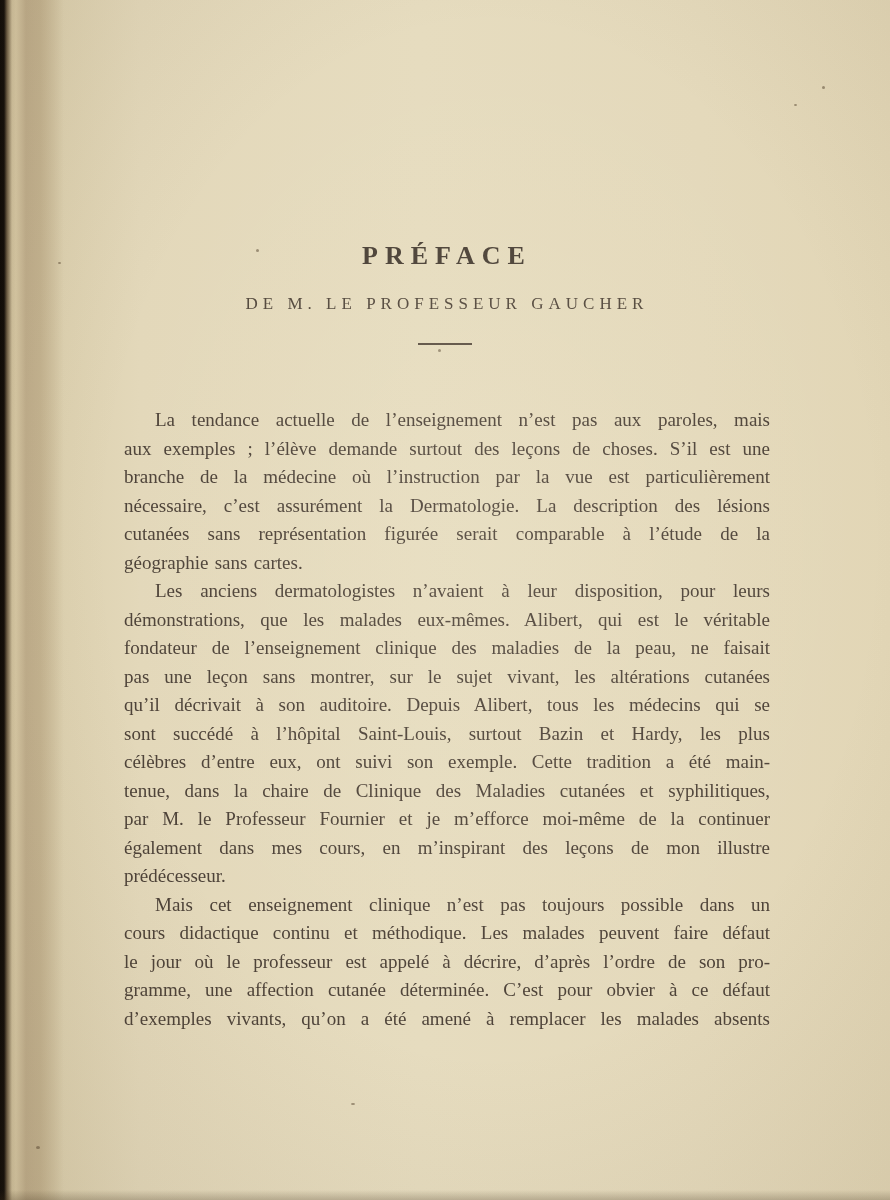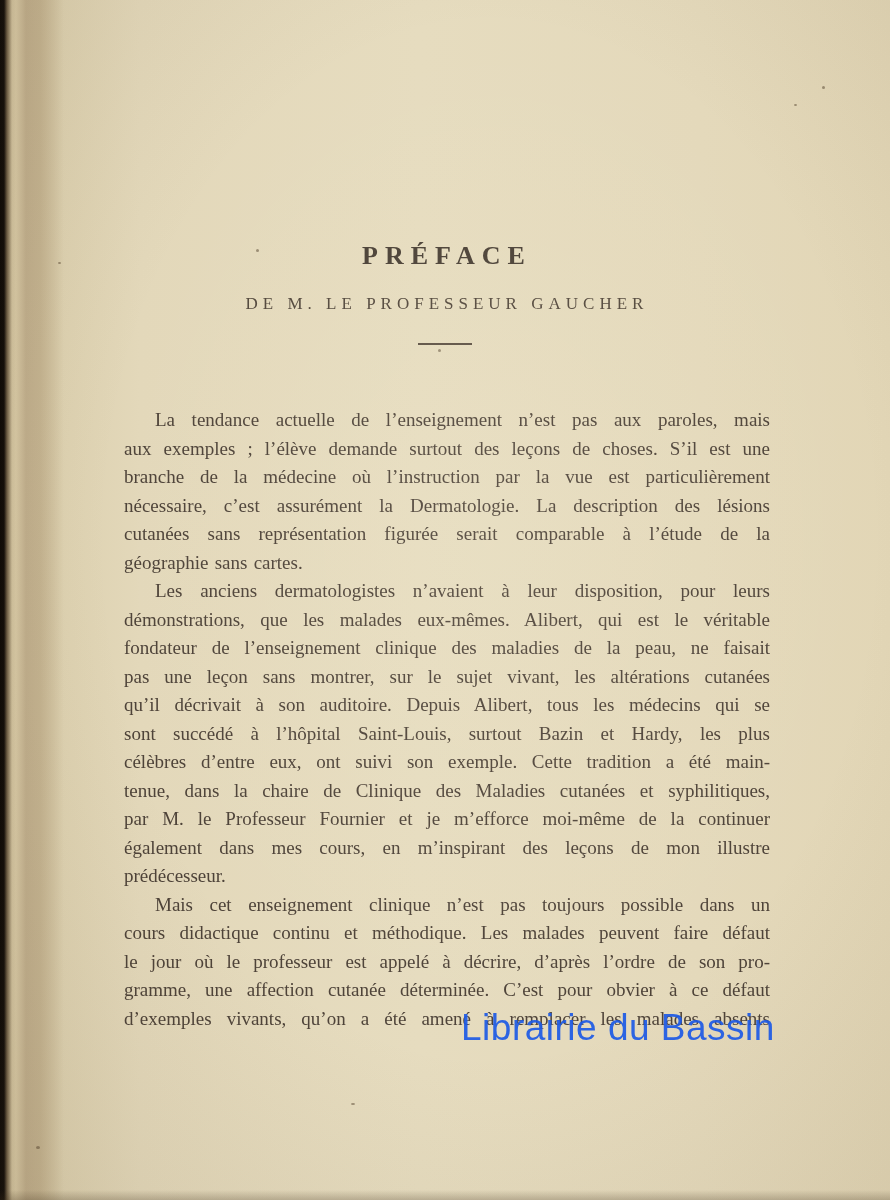--- a/index.html
+++ b/index.html
@@ -84,21 +84,20 @@
       <div class="line just">par M. le Professeur Fournier et je m’efforce moi-même de la continuer</div>
       <div class="line just">également dans mes cours, en m’inspirant des leçons de mon illustre</div>
       <div class="line">prédécesseur.</div>
       <div class="line indent just">Mais cet enseignement clinique n’est pas toujours possible dans un</div>
       <div class="line just">cours didactique continu et méthodique. Les malades peuvent faire défaut</div>
       <div class="line just">le jour où le professeur est appelé à décrire, d’après l’ordre de son pro-</div>
       <div class="line just">gramme, une affection cutanée déterminée. C’est pour obvier à ce défaut</div>
       <div class="line just">d’exemples vivants, qu’on a été amené à remplacer les malades absents</div>
     </div>
 
-  <div class="watermark" style="color: rgb(29, 90, 230);">Librairie du Bassin</div>
 
   <div class="speck" style="left:256px;top:249px;width:3px;height:3px;"></div>
   <div class="speck" style="left:438px;top:349px;width:3px;height:3px;"></div>
   <div class="speck" style="left:822px;top:86px;width:3px;height:3px;"></div>
   <div class="speck" style="left:794px;top:104px;width:3px;height:2px;"></div>
   <div class="speck" style="left:58px;top:262px;width:3px;height:2px;"></div>
   <div class="speck" style="left:351px;top:1103px;width:4px;height:2px;"></div>
   <div class="speck" style="left:36px;top:1146px;width:4px;height:3px;"></div>
 
   <div class="edge-bottom"></div>

